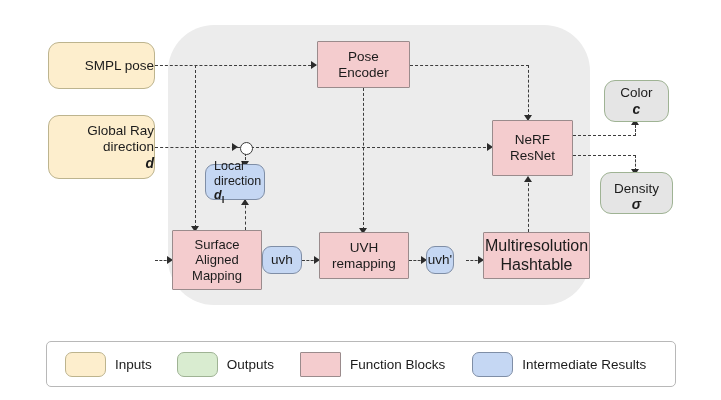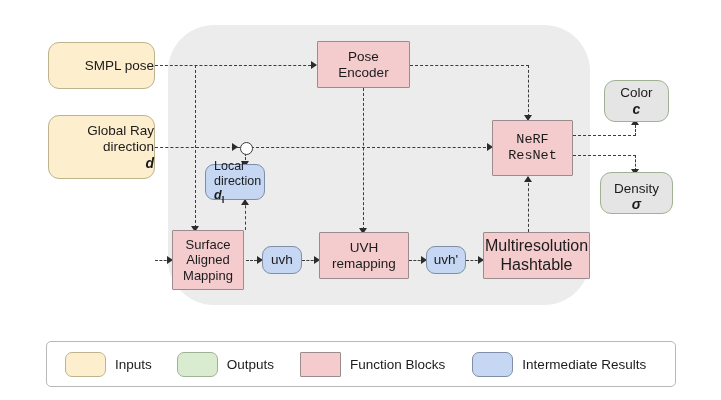--- a/index.html
+++ b/index.html
@@ -221,51 +221,51 @@
     </span>
   </div>
 
   <div class="node n-inter" style="left:205px; top:164px; width:60px; height:36px; font-size:12.5px;">
     <span class="lbl" style="text-align:left; padding-left:8px; box-sizing:border-box;">
       <span>Local</span><br>
       <span>direction </span><b style="font-style:italic;">d</b><span class="sub">l</span>
     </span>
   </div>
 
-  <div class="node n-func" style="left:172px; top:230px; width:72px; height:60px; font-size:13px;">
+  <div class="node n-func" style="left:172px; top:230px; width:90px; height:60px; font-size:13px;">
     <span class="lbl">
       <span>Surface</span><br>
       <span>Aligned</span><br>
       <span>Mapping</span>
     </span>
   </div>
 
   <div class="node n-inter" style="left:262px; top:246px; width:40px; height:28px;">
     <span class="lbl">uvh</span>
   </div>
 
   <div class="node n-func" style="left:319px; top:232px; width:90px; height:47px;">
     <span class="lbl">
       <span>UVH</span><br>
       <span>remapping</span>
     </span>
   </div>
 
-  <div class="node n-inter" style="left:426px; top:246px; width:40px; height:28px;">
+  <div class="node n-inter" style="left:426px; top:246px; width:28px; height:28px;">
     <span class="lbl">uvh'</span>
   </div>
 
   <div class="node n-func" style="left:483px; top:232px; width:107px; height:47px; font-size:16px;">
     <span class="lbl">
       <span>Multiresolution</span><br>
       <span>Hashtable</span>
     </span>
   </div>
 
-  <div class="node n-func" style="left:492px; top:120px; width:81px; height:56px;font-family:Liberation Mono, monospace;">
+  <div class="node n-func" style="left:492px; top:120px; width:81px; height:56px;">
     <span class="lbl">
       <span>NeRF</span><br>
       <span>ResNet</span>
     </span>
   </div>
 
   <div class="node n-output" style="left:604px; top:80px; width:65px; height:42px;">
     <span class="lbl">
       <span>Color</span>
       <span class="var">c</span>

